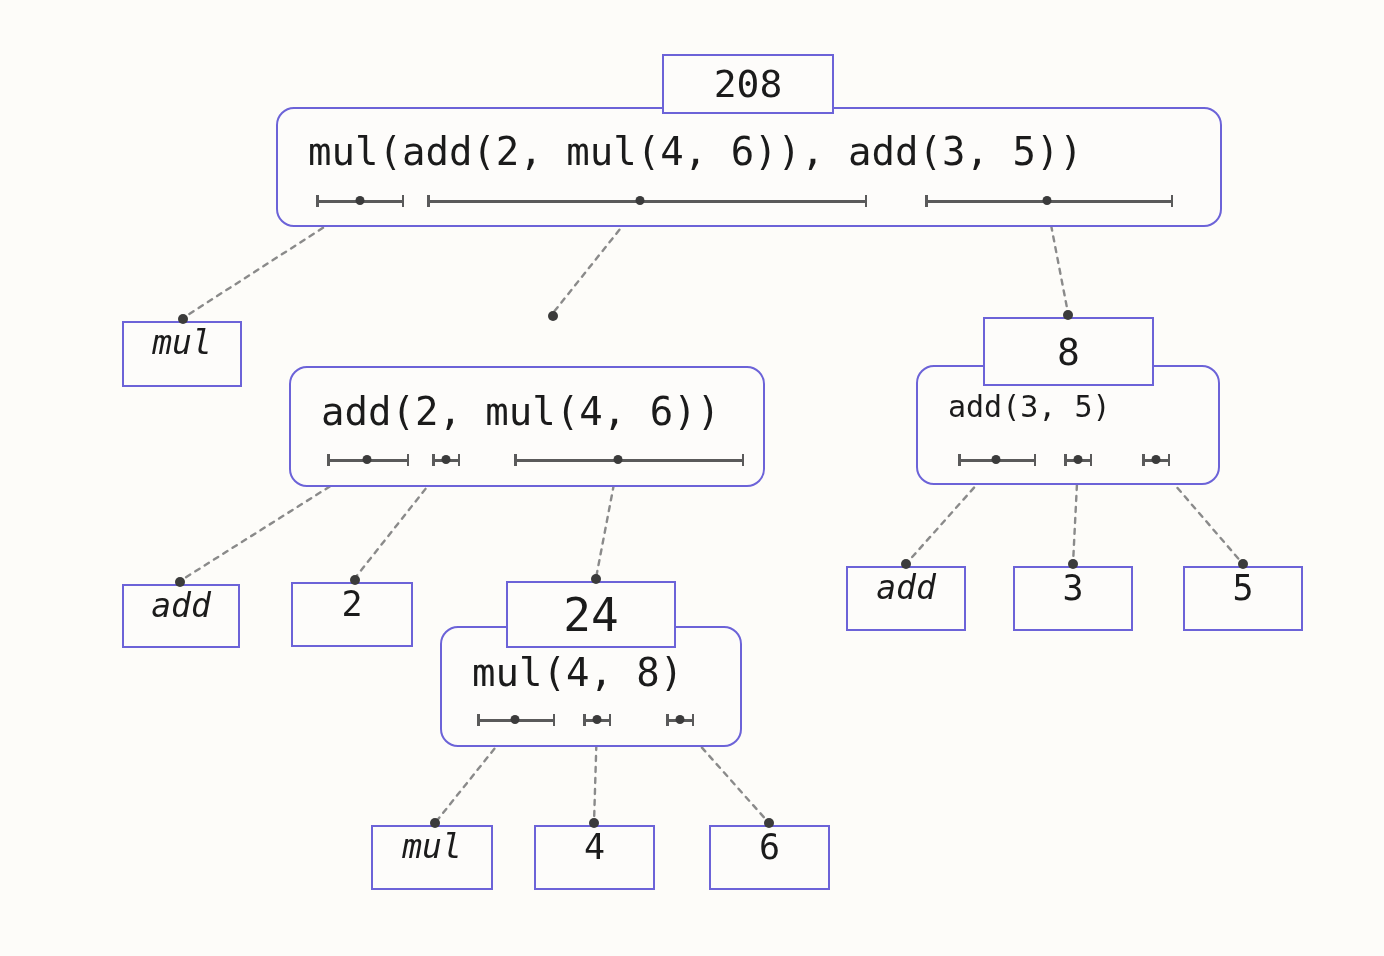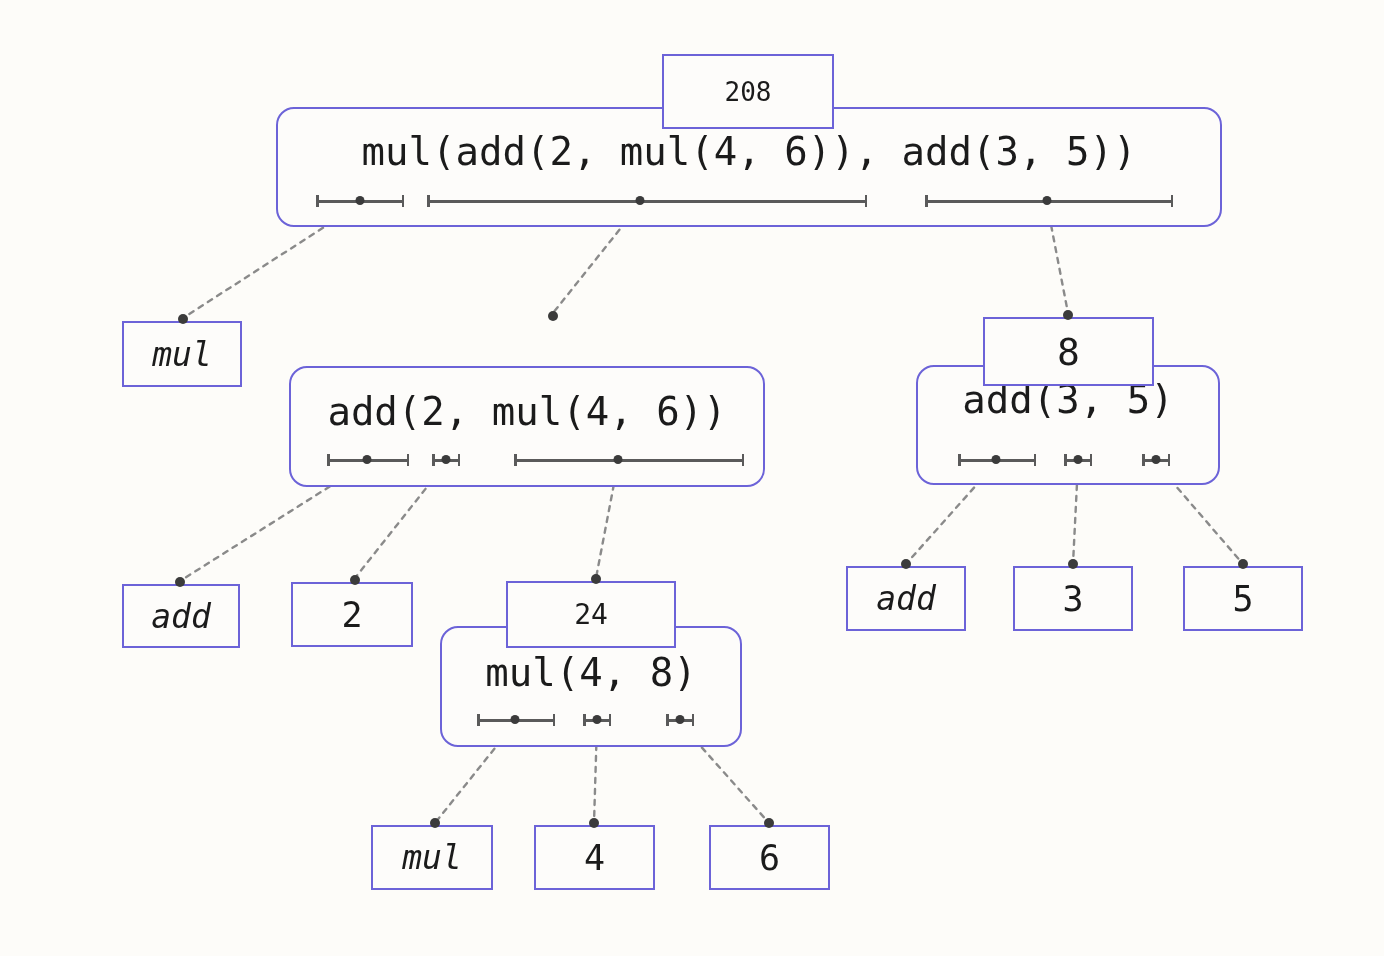--- a/index.html
+++ b/index.html
@@ -44,35 +44,34 @@
     box-sizing: border-box;
     border: 2.5px solid #6c63d8;
     border-radius: 18px;
     background: #fdfcfa;
     z-index: 2;
   }
   .expr-text {
     position: absolute;
     left: 0;
     width: 100%;
-    text-align: center;
     white-space: pre;
     color: #1b1b1b;
     font-family: "DejaVu Sans Mono", "Liberation Mono", monospace;
     letter-spacing: 0px;
+    padding-left: 30px;
   }
 
   
   .leaf-box {
     position: absolute;
     box-sizing: border-box;
     border: 2.5px solid #6c63d8;
     background: #fdfcfa;
     display: flex;
-    align-items: center;
     justify-content: center;
     color: #1b1b1b;
     font-family: "DejaVu Sans Mono", "Liberation Mono", monospace;
     z-index: 3;
   }
   .leaf-box.italic {
     font-style: italic;
   }
 
   
@@ -134,21 +133,21 @@
         <line x1="618" y1="463" x2="596" y2="578"></line>
         <line x1="515" y1="723" x2="435" y2="823"></line>
         <line x1="597" y1="723" x2="594" y2="823"></line>
         <line x1="680" y1="723" x2="769" y2="823"></line>
         <line x1="996" y1="463" x2="906" y2="564"></line>
         <line x1="1078" y1="463" x2="1073" y2="564"></line>
         <line x1="1156" y1="463" x2="1243" y2="564"></line>
       </g>
   </svg>
 
-  <div class="value-box" style="left:662px; top:54px; width:172px; height:75px; font-size:26px;">
+  <div class="value-box" style="left:662px; top:54px; width:172px; height:60px; font-size:38px;">
     <span>208</span>
   </div>
 
   <div class="expr-box" style="left:276px; top:107px; width:946px; height:120px;">
     <div class="expr-text" style="top:20px; font-size:39px;">mul(add(2, mul(4, 6)), add(3, 5))</div>
   </div>
 
   <div class="span-marker" style="left:316px; top:194px; width:88px;">
     <div class="bar"></div>
     <div class="cap left"></div>
@@ -197,21 +196,21 @@
     <div class="cap right"></div>
     <div class="knob" style="left:104px;"></div>
   </div>
 
   <div class="value-box" style="left:983px; top:317px; width:171px; height:69px; font-size:38px;">
     <span>8</span>
   </div>
   <div class="anchor-dot" style="left:1068px; top:315px;"></div>
 
   <div class="expr-box" style="left:916px; top:365px; width:304px; height:120px;">
-    <div class="expr-text" style="top:10px; font-size:39px;">add(3, 5)</div>
+    <div class="expr-text" style="top:22px; font-size:30px;">add(3, 5)</div>
   </div>
 
   <div class="span-marker" style="left:958px; top:453px; width:78px;">
     <div class="bar"></div>
     <div class="cap left"></div>
     <div class="cap right"></div>
     <div class="knob" style="left:38px;"></div>
   </div>
   <div class="span-marker" style="left:1064px; top:453px; width:28px;">
     <div class="bar"></div>
@@ -229,21 +228,21 @@
   <div class="leaf-box italic" style="left:122px; top:584px; width:118px; height:64px; font-size:33px;">
     <span>add</span>
   </div>
   <div class="anchor-dot" style="left:180px; top:582px;"></div>
 
   <div class="leaf-box" style="left:291px; top:582px; width:122px; height:65px; font-size:35px;">
     <span>2</span>
   </div>
   <div class="anchor-dot" style="left:355px; top:580px;"></div>
 
-  <div class="value-box" style="left:506px; top:581px; width:170px; height:67px; font-size:28px;">
+  <div class="value-box" style="left:506px; top:581px; width:170px; height:67px; font-size:46px;">
     <span>24</span>
   </div>
   <div class="anchor-dot" style="left:596px; top:579px;"></div>
 
   <div class="expr-box" style="left:440px; top:626px; width:302px; height:121px;">
     <div class="expr-text" style="top:22px; font-size:39px;">mul(4, 8)</div>
   </div>
 
   <div class="span-marker" style="left:477px; top:713px; width:78px;">
     <div class="bar"></div>

